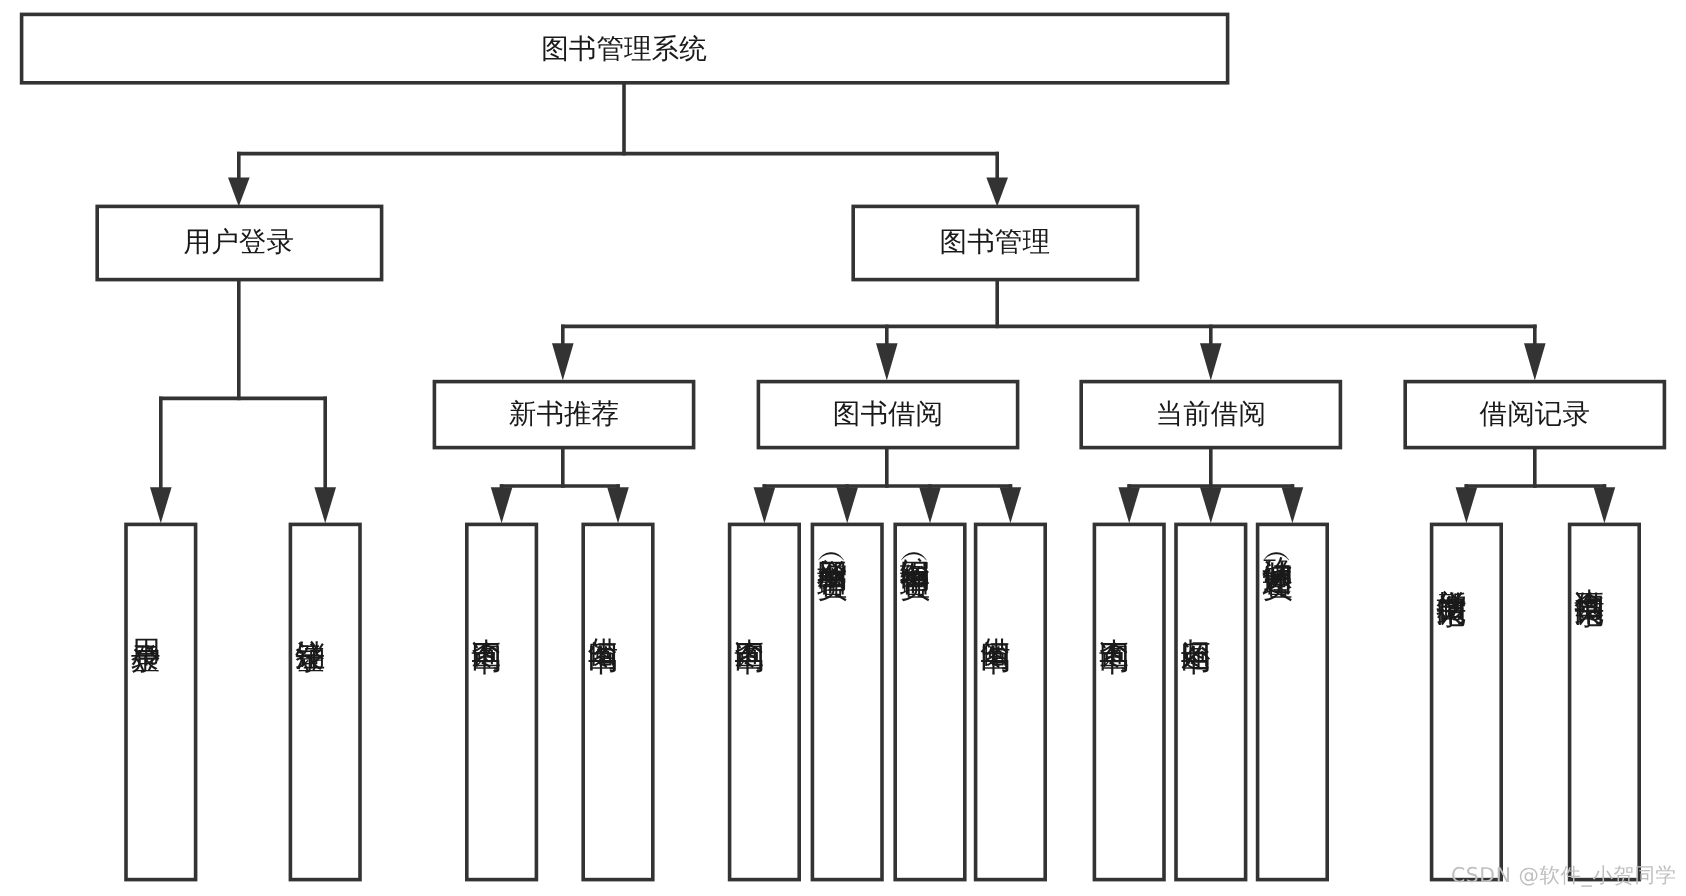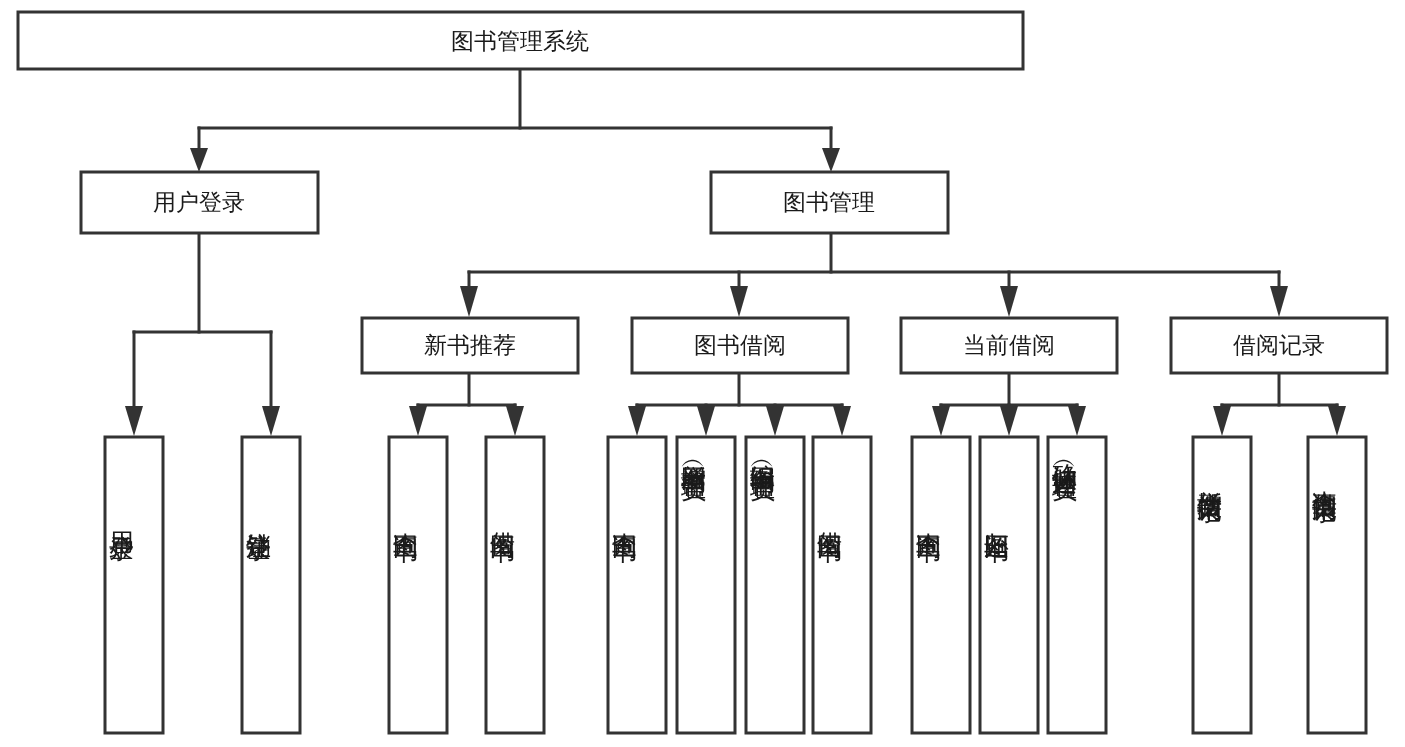--- a/index.html
+++ b/index.html
@@ -204,14 +204,15 @@
   <div class="node-label-v" style="left:915px; top:512px; height:210px;">查询图书</div>
 
   <div class="node-label-v" style="left:983px; top:512px; height:210px;">归还图书</div>
 
   <div class="node-label-v" style="left:1051px; top:444px; height:286px;">确认归还（管理员）</div>
 
   <div class="node-label-v" style="left:1196px; top:470px; height:250px;">新增借阅记录</div>
 
   <div class="node-label-v" style="left:1311px; top:470px; height:250px;">查询借阅记录</div>
 
+  <div class="watermark">CSDN @软件_小贺同学</div>
 
 </div>
 
 </body></html>

